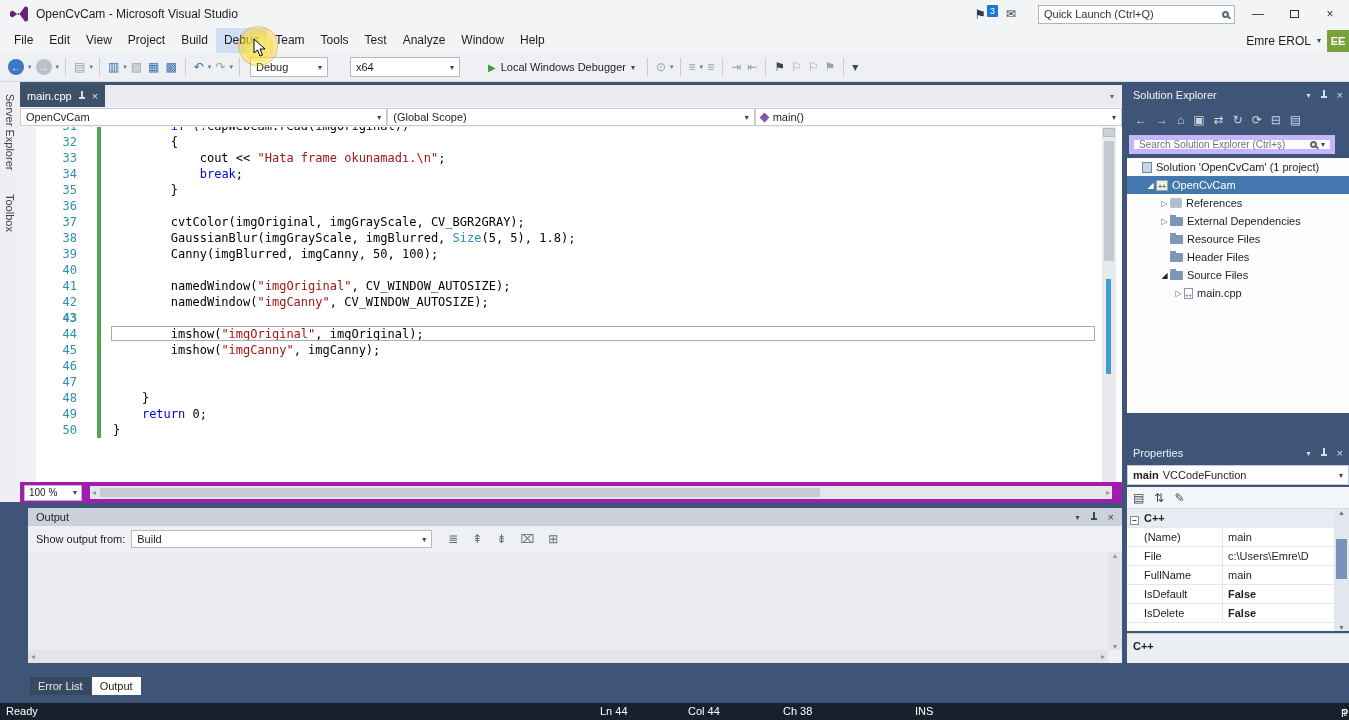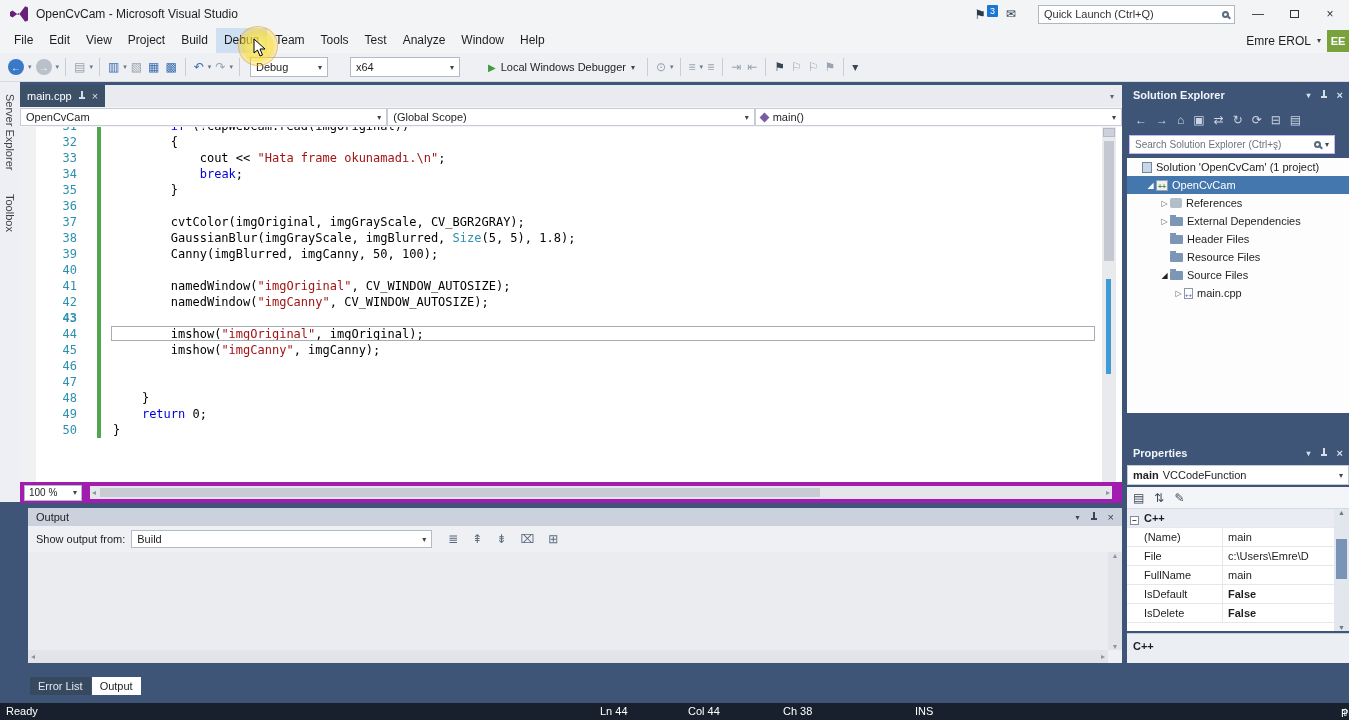--- a/index.html
+++ b/index.html
@@ -106,25 +106,25 @@
   .out-icons{display:flex;gap:14px;margin-left:16px;color:#5A6B7D;font-size:12px;}
   .out-content{position:absolute;left:0;top:44px;width:1080px;height:98px;background:#EAECEF;}
   .out-vscroll{position:absolute;right:0;top:44px;width:14px;height:98px;background:#E2E4E9;display:flex;flex-direction:column;justify-content:space-between;align-items:center;font-size:7px;color:#8B94A0;}
   .out-hscroll{position:absolute;left:0;top:142px;width:1080px;height:13px;background:#E2E4E9;display:flex;align-items:center;justify-content:space-between;font-size:8px;color:#8B94A0;padding:0 3px;}
   .bottom-tabs{position:absolute;left:30px;top:595px;height:18px;display:flex;gap:1px;}
   .btab{padding:0 8px;font-size:11px;line-height:18px;background:#36495E;color:#E4E9F0;}
   .btab.active{background:#fff;color:#1E1E1E;}
 
   
   .se-pane{position:absolute;left:1127px;top:3px;width:222px;height:350px;}
-  .panel-header{position:absolute;left:0;top:0;width:100%;height:20px;display:flex;align-items:center;padding:0 6px;color:#F0F4FA;font-size:11px;font-weight:bold;}
+  .panel-header{position:absolute;left:0;top:0;width:100%;height:20px;display:flex;align-items:center;padding:0 6px;color:#F0F4FA;font-size:11px;}
   .panel-header .hdr-icons{margin-left:auto;display:flex;gap:9px;align-items:center;color:#D7DEE8;}
   .hdr-icons .caret{color:inherit;}
   .se-toolbar{position:absolute;left:0;top:22px;width:100%;height:25px;display:flex;align-items:center;gap:9px;padding-left:8px;color:#CBD5E2;font-size:12px;}
-  .se-search{position:absolute;left:2px;top:50px;width:206px;height:19px;background:#fff;border:1px solid #c4b5fd;display:flex;align-items:center;padding:0 5px;font-size:10px;color:#6A7480;gap:4px;}
+  .se-search{position:absolute;left:2px;top:50px;width:206px;height:19px;background:#fff;border:5px solid #c4b5fd;display:flex;align-items:center;padding:0 5px;font-size:10px;color:#6A7480;gap:4px;}
   .se-search .mag{margin-left:auto;}
   .se-tree{position:absolute;left:0;top:73px;width:222px;height:255px;background:#FDFDFE;overflow:hidden;}
   .tree-row{height:18px;display:flex;align-items:center;font-size:11px;white-space:nowrap;}
   .tree-row.sel{background:var(--selection);color:#fff;}
   .arrow{width:11px;flex:none;font-size:8px;color:#666;text-align:center;}
   .tree-row.sel .arrow{color:#fff;}
   .arrow.exp{color:#222;}
   .ic{display:inline-block;margin-right:4px;position:relative;flex:none;}
   .ic.folder{width:13px;height:9px;background:#7C97B6;border-radius:1px;}
   .ic.folder::before{content:"";position:absolute;top:-2px;left:0;width:6px;height:2px;background:#7C97B6;}
@@ -544,26 +544,26 @@
             <span>References</span>
           </div>
           <div class="tree-row" style="padding-left: 32px;">
             <span class="arrow">▷</span>
             <span class="ic folder"></span>
             <span>External Dependencies</span>
           </div>
           <div class="tree-row" style="padding-left: 32px;">
             <span class="arrow"></span>
             <span class="ic folder"></span>
-            <span>Header Files</span>
+            <span>Resource Files</span>
           </div>
           <div class="tree-row" style="padding-left: 32px;">
             <span class="arrow"></span>
             <span class="ic folder"></span>
-            <span>Resource Files</span>
+            <span>Header Files</span>
           </div>
           <div class="tree-row" style="padding-left: 32px;">
             <span class="arrow exp">◢</span>
             <span class="ic folder"></span>
             <span>Source Files</span>
           </div>
           <div class="tree-row" style="padding-left: 46px;">
             <span class="arrow">▷</span>
             <span class="ic sheet"></span>
             <span>main.cpp</span>

